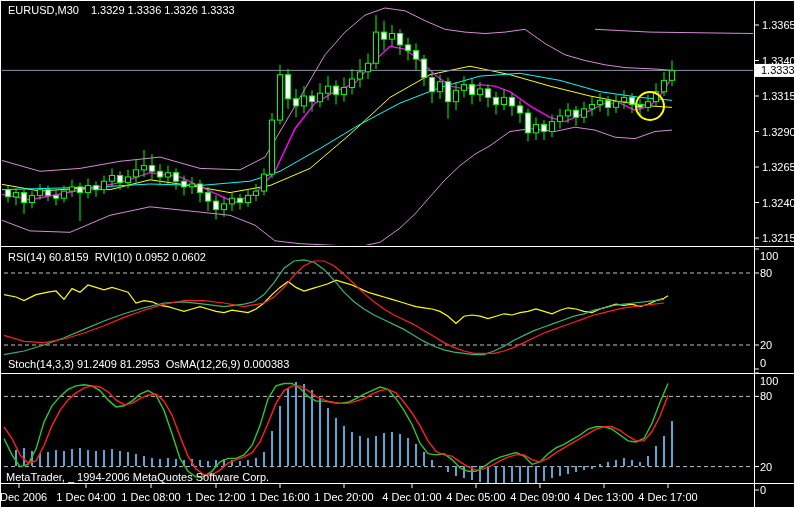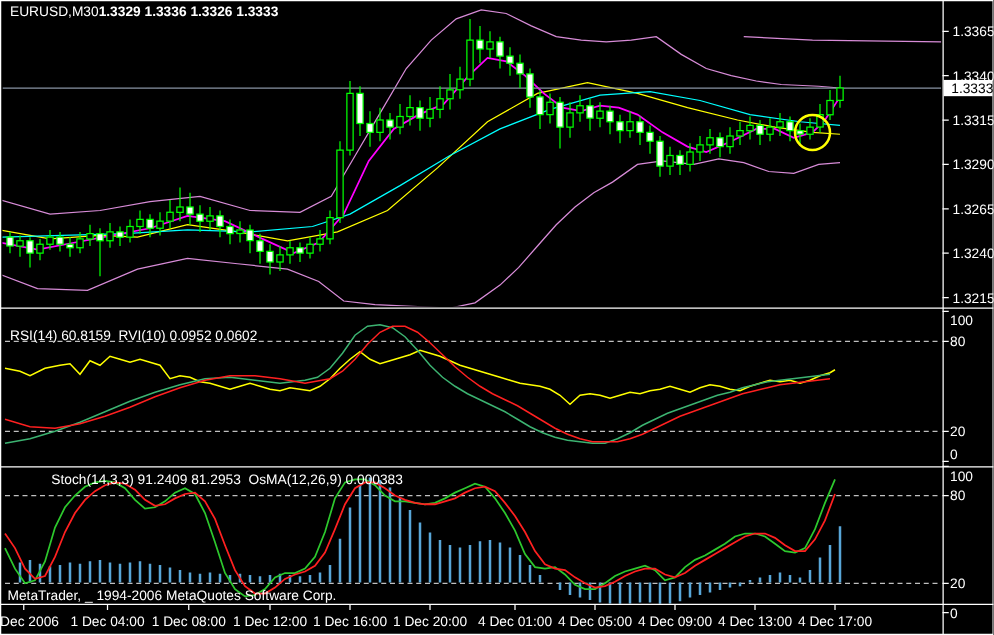--- a/index.html
+++ b/index.html
@@ -1,20 +1,20 @@
 <!DOCTYPE html>
 <html><head>
 <meta charset="utf-8">
 <style>
   html,body{margin:0;padding:0;background:#222;}
   #root{position:relative;width:795px;height:508px;background:#000;overflow:hidden;
         font-family:"Liberation Sans", sans-serif;}
   #chart-svg{position:absolute;left:0;top:0;}
   .ovl{position:absolute;color:#fff;font-size:11px;line-height:13px;white-space:pre;z-index:5;}
-  .sp2{font-weight:bold;}
+  .sp2{margin-left:12px;}
 </style>
 </head>
 <body>
 
 <div id="root">
   <svg id="chart-svg" width="795" height="508">
       <defs>
         <clipPath id="clipMain">
           <rect x="2" y="2" width="751" height="243"></rect>
         </clipPath>
@@ -356,18 +356,18 @@
         <text x="540" y="501" fill="#fff" font-size="11px" font-family="&quot;Liberation Sans&quot;,sans-serif" text-anchor="middle">4 Dec 09:00</text>
         <line x1="604" y1="484" x2="604" y2="488" stroke="#ffffff"></line>
         <text x="604" y="501" fill="#fff" font-size="11px" font-family="&quot;Liberation Sans&quot;,sans-serif" text-anchor="middle">4 Dec 13:00</text>
         <line x1="668" y1="484" x2="668" y2="488" stroke="#ffffff"></line>
         <text x="668" y="501" fill="#fff" font-size="11px" font-family="&quot;Liberation Sans&quot;,sans-serif" text-anchor="middle">4 Dec 17:00</text>
       </g>
     </svg>
 
   <div class="ovl" style="left:8px;top:4px;"><span>EURUSD,M30</span><span class="sp2">1.3329 1.3336 1.3326 1.3333</span></div>
 
-  <div class="ovl" style="left:8px;top:251px;margin-top:12px;">RSI(14) 60.8159  RVI(10) 0.0952 0.0602</div>
-
-  <div class="ovl" style="left:8px;top:378px;margin-left:33px;">Stoch(14,3,3) 91.2409 81.2953  OsMA(12,26,9) 0.000383</div>
+  <div class="ovl" style="left:8px;top:251px;">RSI(14) 60.8159  RVI(10) 0.0952 0.0602</div>
+
+  <div class="ovl" style="left:8px;top:358px;">Stoch(14,3,3) 91.2409 81.2953  OsMA(12,26,9) 0.000383</div>
 
   <div class="ovl" style="left:6px;top:471px;">MetaTrader, _ 1994-2006 MetaQuotes Software Corp.</div>
 </div>
 
 </body></html>

